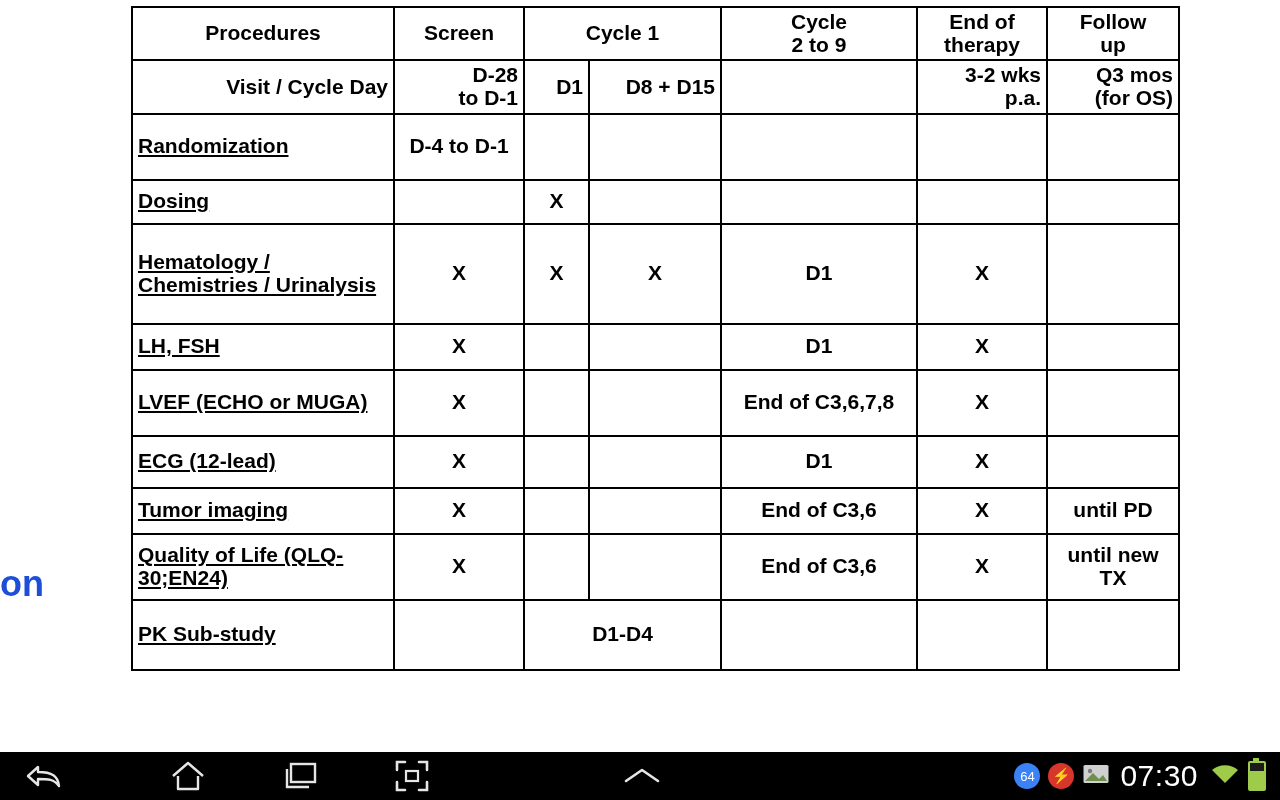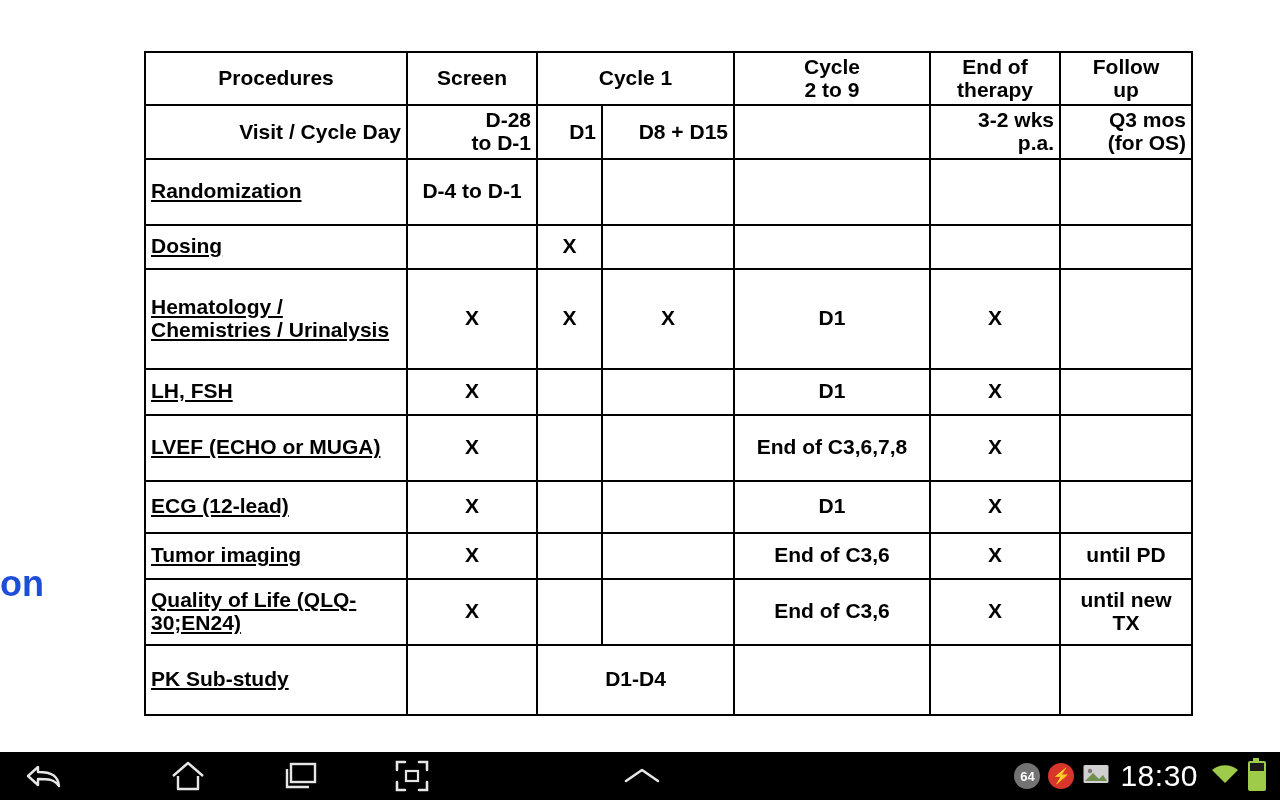--- a/index.html
+++ b/index.html
@@ -38,27 +38,26 @@
     font-size: 36px;
     font-weight: bold;
     color: #1d4ed8;
     line-height: 36px;
     white-space: nowrap;
   }
 
   
   #schedule-table {
     position: absolute;
-    left: 144px;
+    left: 131px;
     top: 6px;
     width: 1047px;
     border-collapse: collapse;
     table-layout: fixed;
     background: #ffffff;
-    margin-top: 45px;
   }
 
   #schedule-table td, #schedule-table th {
     border: 2px solid #000000;
     padding: 3px 5px;
     color: #000000;
     font-weight: bold;
     vertical-align: middle;
     font-size: 21px;
     line-height: 1.08;
@@ -161,24 +160,24 @@
     display: flex;
     align-items: center;
     justify-content: center;
     margin: 0 4px;
   }
 
   #battery-badge {
     width: 26px;
     height: 26px;
     border-radius: 50%;
-    background: #737373;
+    background: #3b82f6;
     color: #ffffff;
     font-size: 13px;
-    font-weight: bold;
+    font-weight: normal;
     display: flex;
     align-items: center;
     justify-content: center;
   }
 
   #usb-badge {
     width: 26px;
     height: 26px;
     border-radius: 50%;
     background: #d9362b;
@@ -403,21 +402,21 @@
       <div class="status-icon">
         <span>
           <svg width="28" height="24" viewBox="0 0 28 24">
             <rect x="1.5" y="3" width="25" height="18" rx="1.5" fill="#d0d0d0"></rect>
             <circle cx="8" cy="9" r="2.2" fill="#7a7a7a"></circle>
             <path d="M3 19 L11 11 L17 17 L21 13 L25 19 Z" fill="#6e8f4e"></path>
           </svg>
         </span>
       </div>
 
-      <div id="clock">18:30</div>
+      <div id="clock">07:30</div>
 
       <div class="status-icon">
         <span>
           <svg width="30" height="24" viewBox="0 0 30 24">
             <path d="M15 21 L2 8 C9 1.5 21 1.5 28 8 Z" fill="#9ecb4a"></path>
           </svg>
         </span>
       </div>
 
       <div class="status-icon">

